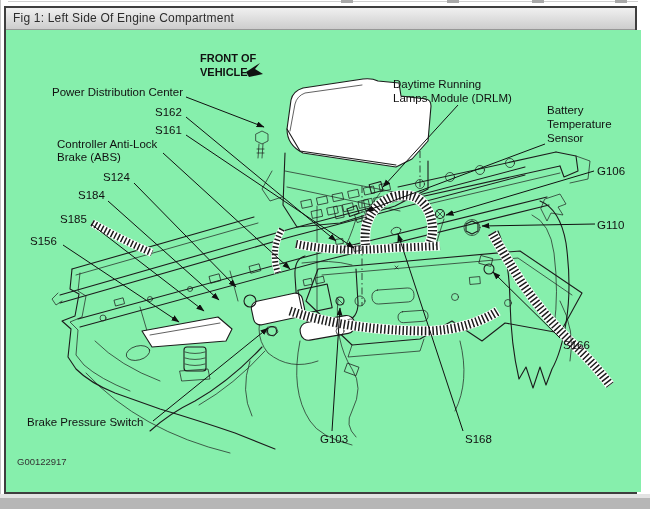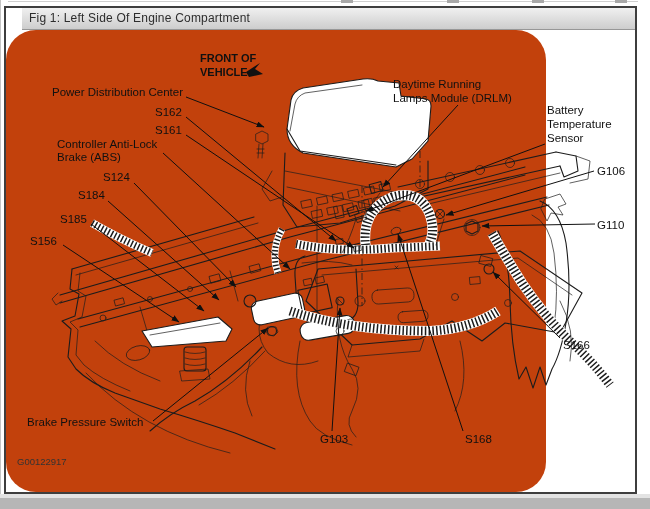--- a/index.html
+++ b/index.html
@@ -13,23 +13,22 @@
   .figure-window{
     position:absolute;left:4px;top:6px;width:633px;height:488px;
     border:2px solid #3e3e3e;background:#ffffff;box-sizing:border-box;
   }
   .title-bar{
     height:21px;line-height:21px;padding-left:7px;
     background:linear-gradient(#f0f0f0,#cdcdcd);
     border-bottom:1px solid #979797;
     font-size:12px;color:#2d2d2d;letter-spacing:0.2px;
     user-select:none;
-    margin-left:16px;
   }
-  .canvas{position:relative;width:540px;height:462px;background:#c2410c;border-radius:30px;}
+  .canvas{position:relative;width:635px;height:462px;background:#86efac;}
   .canvas svg{display:block;}
   .bottom-strip{position:absolute;left:0;top:498px;width:650px;height:11px;background:#b6b6b6;}
   .bottom-shade{position:absolute;left:0;top:494px;width:650px;height:4px;background:#e3e3e3;}
 
   
   .ln{fill:none;stroke:#1c1c1c;stroke-width:1.1;stroke-linecap:round;stroke-linejoin:round;}
   .thin{fill:none;stroke:#1c1c1c;stroke-width:0.7;stroke-linecap:round;}
   .dashdot{fill:none;stroke:#1c1c1c;stroke-width:0.8;stroke-dasharray:7 3 1.5 3;}
   .tube-bg{fill:none;stroke:#ffffff;stroke-linecap:butt;}
   .tube{fill:none;stroke:#1c1c1c;stroke-linecap:butt;}

